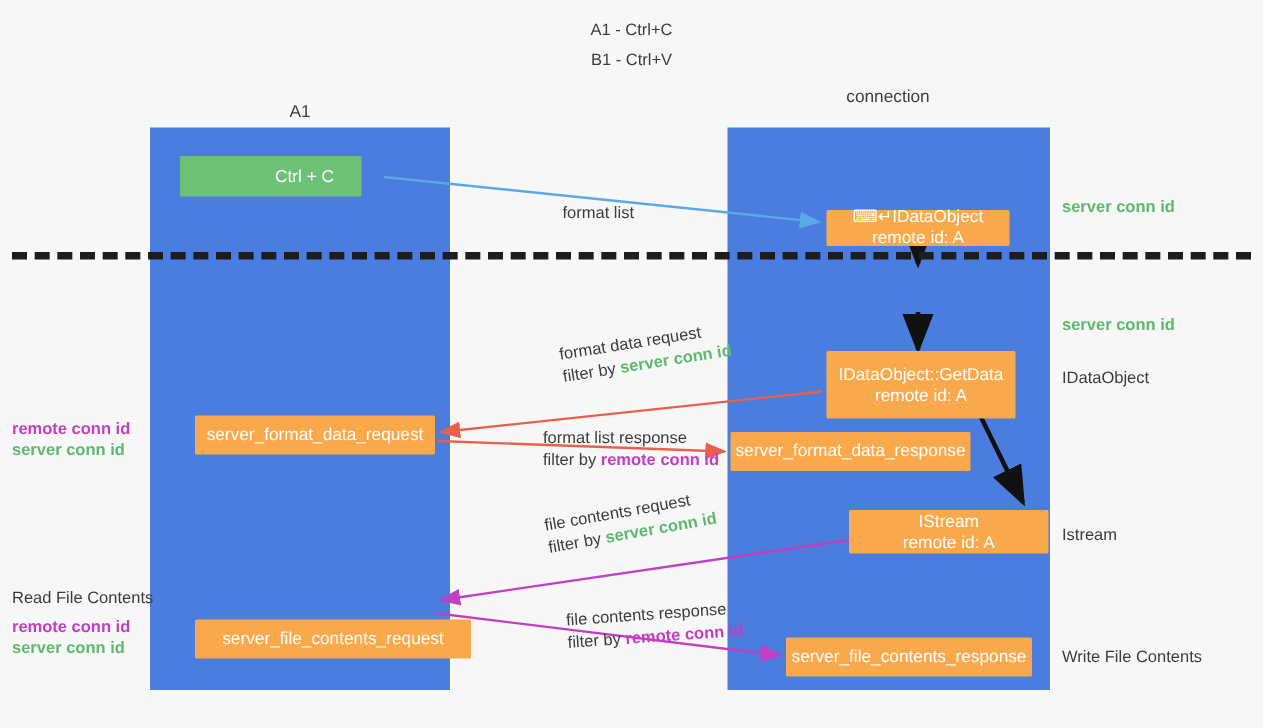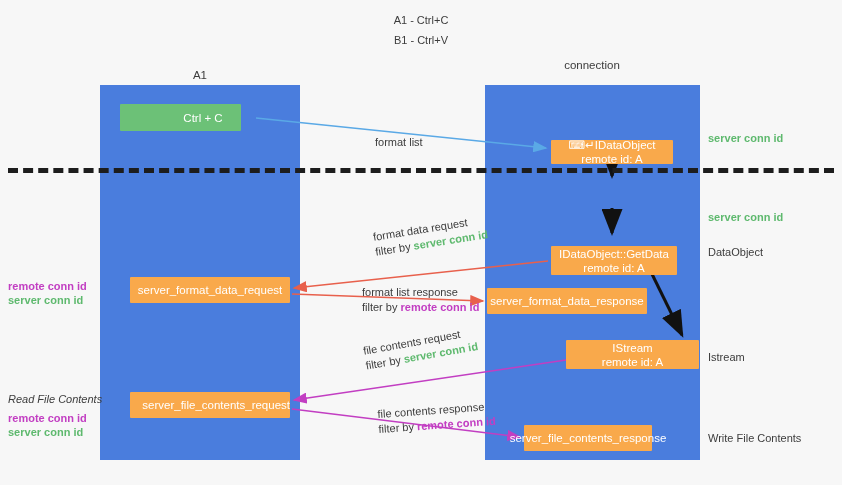--- a/index.html
+++ b/index.html
@@ -71,26 +71,26 @@
     justify-content: center;
     border-radius: 1px;
   }
   .node .sub { display: block; }
   .orange { background: #f9a94b; }
   .green  { background: #6cc177; }
 
   #n-ctrlc   { left: 120px; top: 104px; width: 121px; height: 27px; padding-left: 45px; }
   #n-dataobj { left: 551px; top: 128px; width: 122px; height: 24px; margin-top: 12px; }
   #n-ctrlv   { left: 551px; top: 180px; width: 121px; height: 27px; }
-  #n-getdata { left: 551px; top: 246px; width: 126px; height: 29px; }
+  #n-getdata { left: 551px; top: 234px; width: 126px; height: 45px; }
   #n-sfdreq  { left: 130px; top: 277px; width: 160px; height: 26px; }
   #n-sfdresp { left: 487px; top: 288px; width: 160px; height: 26px; }
   #n-istream { left: 566px; top: 340px; width: 133px; height: 29px; }
-  #n-sfcreq  { left: 130px; top: 392px; width: 160px; height: 26px; align-items: flex-end; }
-  #n-sfcresp { left: 524px; top: 425px; width: 128px; height: 26px; }
+  #n-sfcreq  { left: 130px; top: 413px; width: 184px; height: 26px; }
+  #n-sfcresp { left: 524px; top: 425px; width: 164px; height: 26px; }
 
   .anno {
     position: absolute;
     font-size: 11px;
     line-height: 14px;
     color: #3c3c3c;
     white-space: nowrap;
   }
   .green-t  { color: #5eb96e; font-weight: bold; }
   .purple-t { color: #c23ec2; font-weight: bold; }
@@ -98,21 +98,21 @@
   #a-serverconn-1 { left: 708px; top: 131px; font-weight: bold; color: #5eb96e; }
   #a-serverconn-2 { left: 708px; top: 210px; font-weight: bold; color: #5eb96e; }
   #a-dataobject   { left: 708px; top: 245px; }
   #a-istream      { left: 708px; top: 350px; }
   #a-writefile    { left: 708px; top: 431px; }
 
   #a-left-ids {
     left: 8px; top: 279px; text-align: left;
   }
   #a-readfile {
-    left: 8px; top: 392px; font-style: italic;
+    left: 8px; top: 392px;
   }
   #a-left-ids2 {
     left: 8px; top: 411px;
   }
 
   .edge-label {
     position: absolute;
     font-size: 11px;
     line-height: 15px;
     color: #3c3c3c;
@@ -256,21 +256,21 @@
     <span class="el-line2"><span>filter by </span><span class="green-t">server conn id</span></span>
   </div>
 
   <div class="edge-label" id="el-fcresp">
     <span>file contents response</span>
     <span class="el-line2"><span>filter by </span><span class="purple-t">remote conn id</span></span>
   </div>
 
   <div class="anno" id="a-serverconn-1">server conn id</div>
   <div class="anno" id="a-serverconn-2">server conn id</div>
-  <div class="anno" id="a-dataobject">DataObject</div>
+  <div class="anno" id="a-dataobject">IDataObject</div>
   <div class="anno" id="a-istream">Istream</div>
   <div class="anno" id="a-writefile">Write File Contents</div>
 
   <div class="anno" id="a-left-ids">
     <div class="purple-t">remote conn id</div>
     <div class="green-t">server conn id</div>
   </div>
 
   <div class="anno" id="a-readfile">Read File Contents</div>
 

